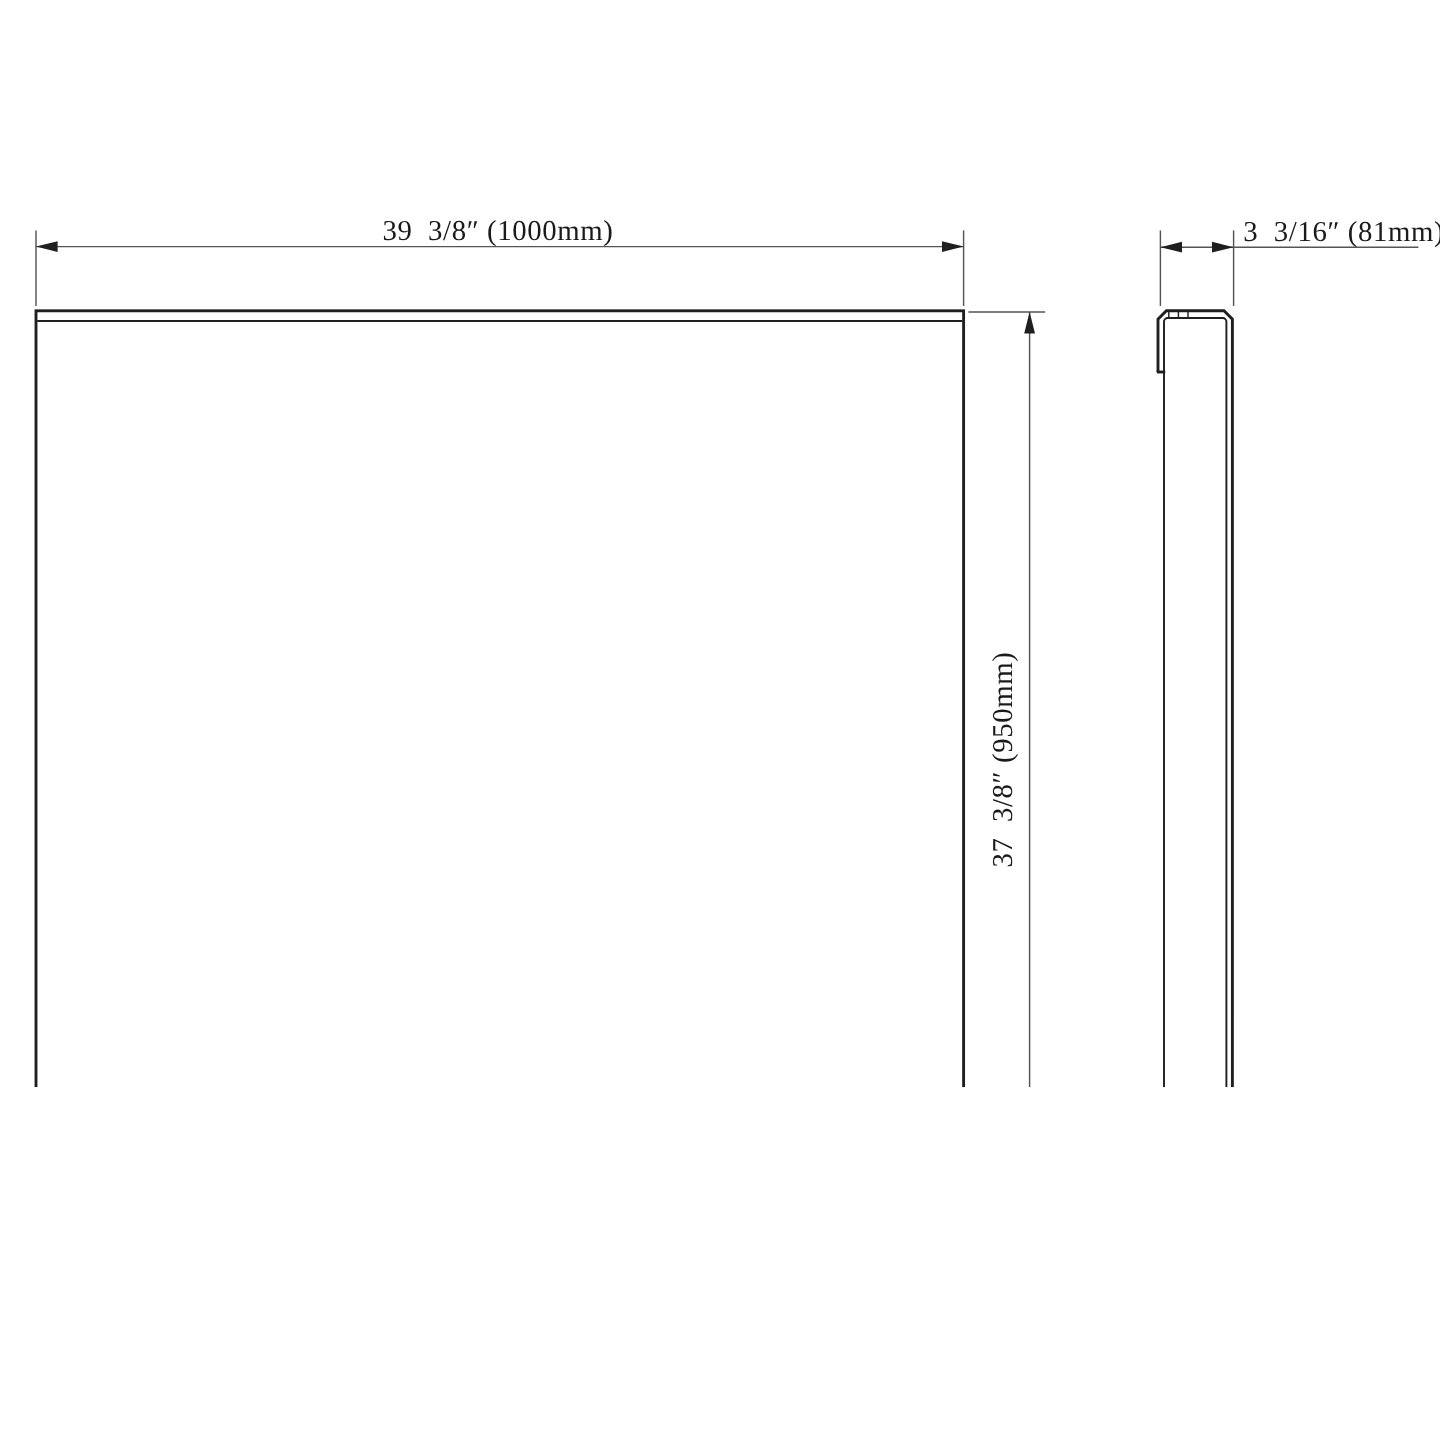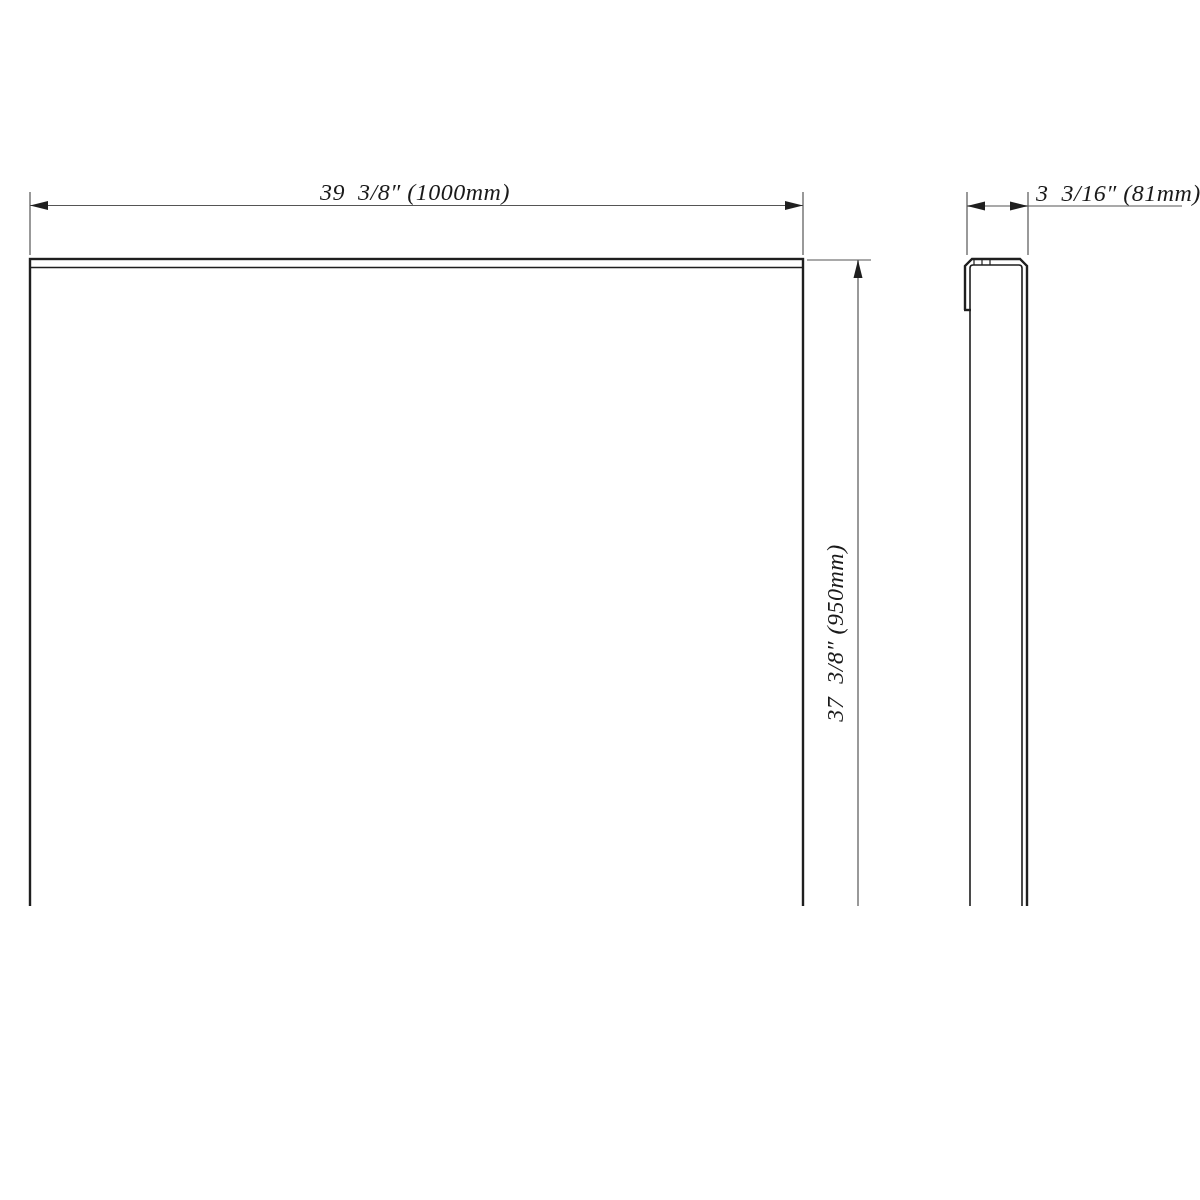--- a/index.html
+++ b/index.html
@@ -6,21 +6,20 @@
     margin: 0;
     padding: 0;
     background: var(--bg_color, #ffffff);
   }
   .canvas {
     position: relative;
     width: 1200px;
     height: 906px;
     background: var(--bg_color, #ffffff);
     overflow: hidden;
-    font-style: italic;
   }
   svg { display: block; }
   .obj {
     stroke: var(--line_color, #1f1f1f);
     stroke-width: 2.4;
     fill: none;
     stroke-linejoin: miter;
   }
   .obj-thin {
     stroke: var(--line_color, #1f1f1f);

